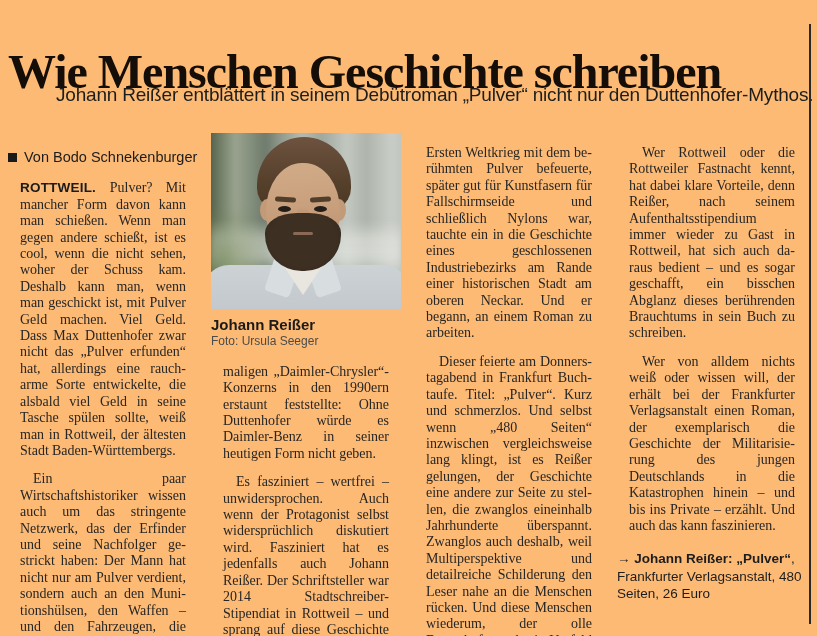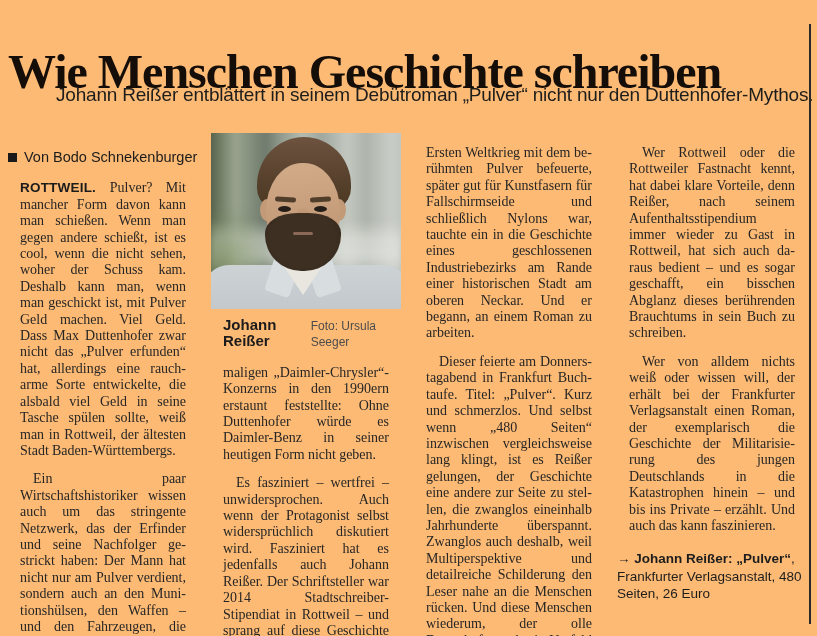--- a/index.html
+++ b/index.html
@@ -76,21 +76,21 @@
     background:linear-gradient(180deg,#cdd2d5 0%,#c2c8cc 100%); border-radius:26px 26px 0 0; }
   .collar-l, .collar-r { top:126px; width:26px; height:36px; background:#d8dde0; z-index:5; border-radius:4px; }
   .collar-l{ left:58px; transform:rotate(18deg); } .collar-r{ left:100px; transform:rotate(-18deg); }
   .tee { left:72px; top:132px; width:40px; height:30px; background:#e9e6df; z-index:5;
     clip-path:polygon(0 0,100% 0,50% 100%); }
   .beard { left:54px; top:80px; width:76px; height:58px; z-index:6;
     background:radial-gradient(ellipse at 50% 45%, #3d2f22 60%, #30251a 100%);
     border-radius:42% 42% 48% 48% / 34% 34% 62% 62%; }
   .mouth { left:82px; top:99px; width:20px; height:3px; background:#8a6a56; border-radius:2px; z-index:7; }
 
-  .caption-row { display:flex; justify-content:space-between; align-items:baseline; margin:8px 0 14px 12px; }
+  .caption-row { display:flex; justify-content:space-between; align-items:baseline; margin:8px 0 14px 0;flex-direction:column; }
   .caption-name { font-family:"Liberation Sans", sans-serif; font-weight:700; font-size:15px; color:#1b1b1b; }
   .photo-credit { font-family:"Liberation Sans", sans-serif; font-size:12px; color:#4c4c4c; }
 
   .bookref {
     margin-top:16px; font-family:"Liberation Sans", sans-serif;
     font-size:13.5px; line-height:17.5px; color:#1d1d1d;
   }
   .bookref b { font-weight:700; }
 </style>
 </head>

